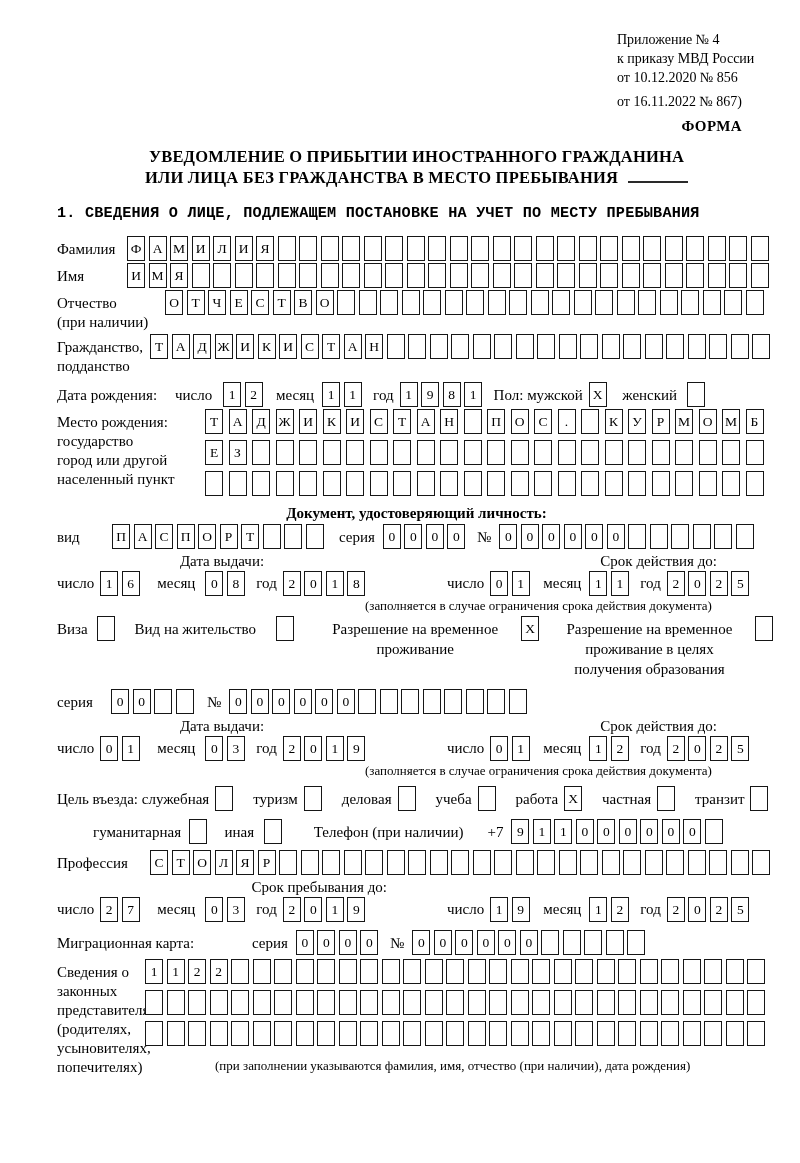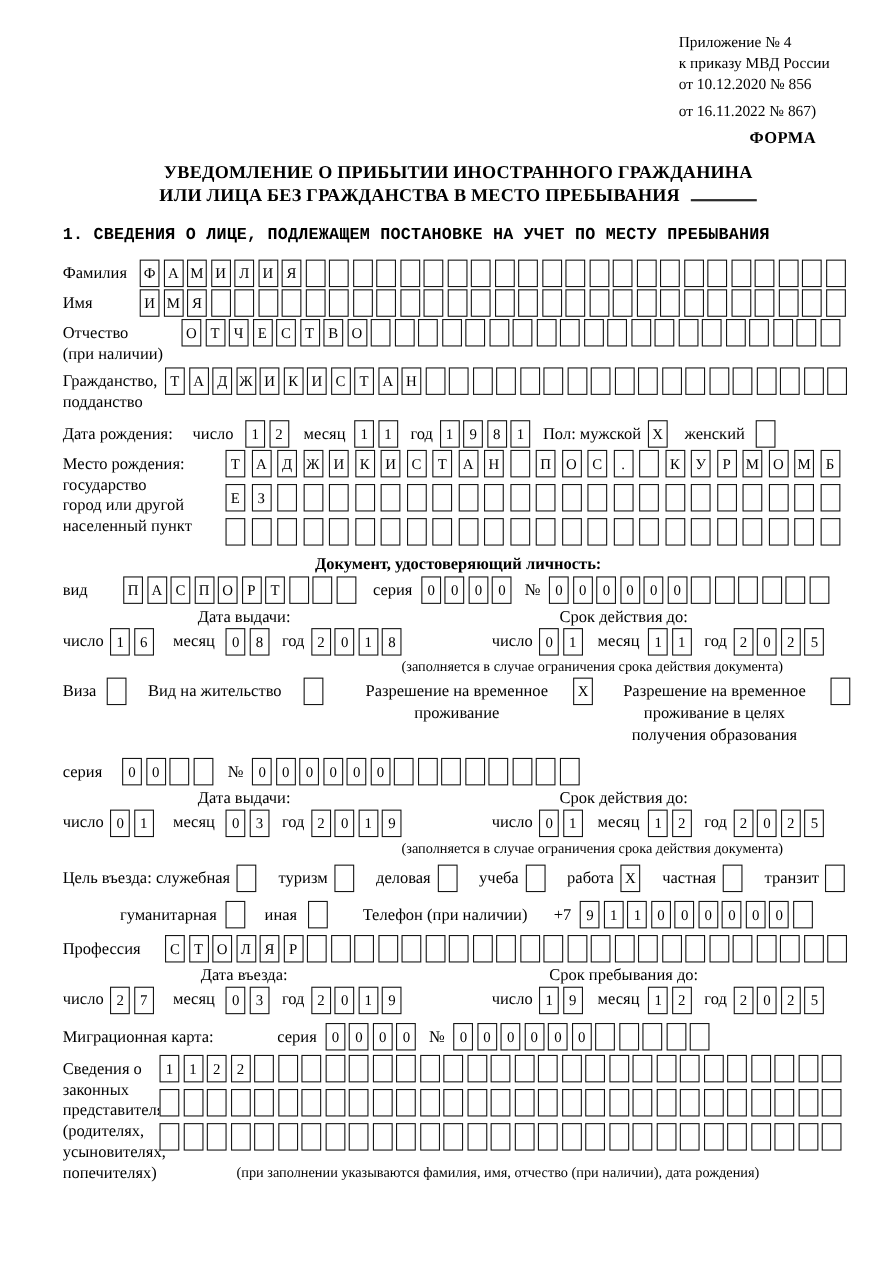--- a/index.html
+++ b/index.html
@@ -19,39 +19,39 @@
   .title-underline { display:inline-block; width:60px; border-bottom:2px solid #2a2a2a; margin-left:10px; }
   .section-title { margin-top:16px; font-weight:bold; font-size:15.2px; letter-spacing:.2px;font-family:Liberation Mono, monospace; }
 
   .row { display:flex; align-items:flex-start; margin-top:2px; }
   .mt14 { margin-top:14px; } .mt6 { margin-top:6px; } .mt8 { margin-top:8px; } .mt10 { margin-top:10px; } .mt4 { margin-top:4px; }
   .label { line-height:19px; padding-top:4px; flex:none; }
   .w40{width:40px} .w48{width:48px} .w55{width:55px} .w70{width:70px} .w88{width:88px}
   .w93{width:93px} .w108{width:108px} .w112{width:112px} .w148{width:148px} .w155{width:155px}
   .ml6{margin-left:6px} .ml8{margin-left:8px} .ml10{margin-left:10px} .ml12{margin-left:12px}
   .ml14{margin-left:14px} .ml16{margin-left:16px} .ml20{margin-left:20px} .ml22{margin-left:22px}
-  .ml24{margin-left:24px} .ml28{margin-left:28px} .ml40{margin-left:40px} .ml52{margin-left:52px}
+  .ml24{margin-left:24px} .ml28{margin-left:28px} .ml40{margin-left:40px} .ml52{margin-left:36px}
 
   .boxes { display:flex; flex-wrap:nowrap; }
   .box {
     flex:none; width:18px; height:25px; border:1.9px solid #161616; margin-right:3.5px;
     display:flex; align-items:center; justify-content:center;
     font-size:13.5px; padding-top:1px; background:#fff;
   }
   .bw .box { margin-right:5.5px; }
 
   .stack { display:flex; flex-direction:column; }
   .stack .boxes { margin-bottom:6px; }
 
   .doc-heading { text-align:center; font-weight:bold; margin-top:3px; font-size:15px; }
 
   .dates { margin-top:4px; }
   .dates-head { display:flex; }
   .dh-left { width:330px; text-align:center; }
-  .dh-right { width:300px; margin-left:30px; text-align:center; }
+  .dh-right { width:300px; margin-left:30px; text-align:right; }
   .dates-row { display:flex; margin-top:1px; }
   .dcol { display:flex; align-items:flex-start; flex:none; }
   .dcol-left { width:352px; }
   .dcol-right { margin-left:38px; }
   .dlabel { padding-top:4px; flex:none; }
   .dates-note { margin-left:308px; font-size:13px; margin-top:2px; }
 
   .intro { margin-top:5px; line-height:21px; }
 
   .permit-row { display:flex; align-items:flex-start; margin-top:2px; }
@@ -643,21 +643,20 @@
         <span class="box"></span>
         <span class="box"></span>
         <span class="box"></span>
         <span class="box"></span>
         <span class="box"></span>
       </div>
   </div>
 
   <div class="dates mt8">
     <div class="dates-head">
-      <div class="dh-left">Дата въезда:</div>
       <div class="dh-right">Срок пребывания до:</div>
     </div>
     <div class="dates-row">
       <div class="dcol dcol-left">
         <span class="dlabel">число</span>
         <span class="boxes ml6">
             <span class="box">2</span>
             <span class="box">7</span>
           </span>
         <span class="dlabel ml14">месяц</span>

